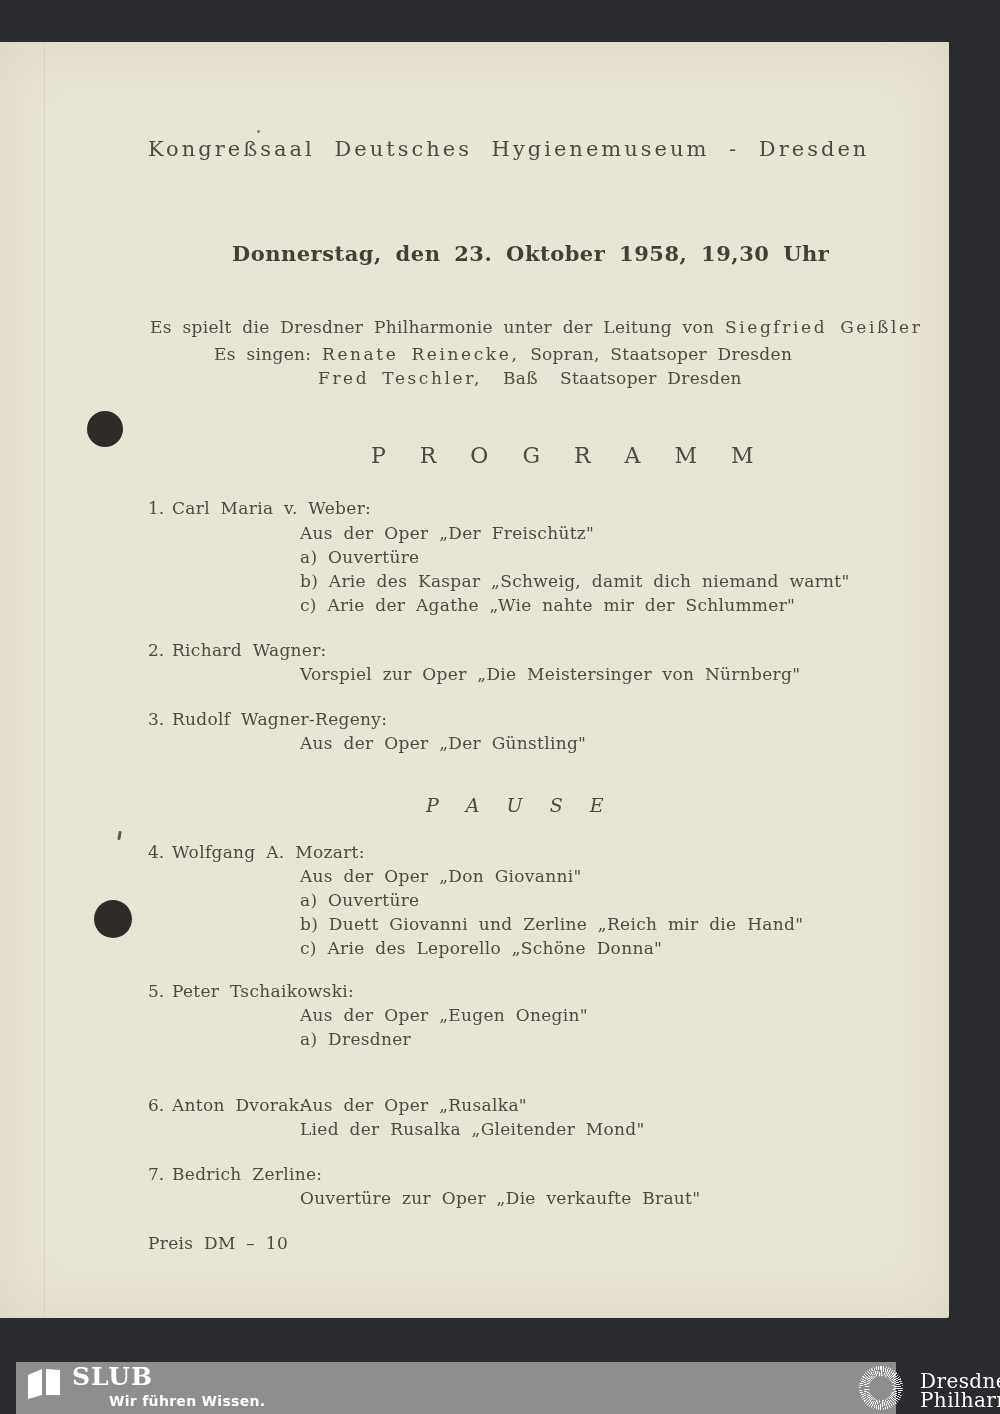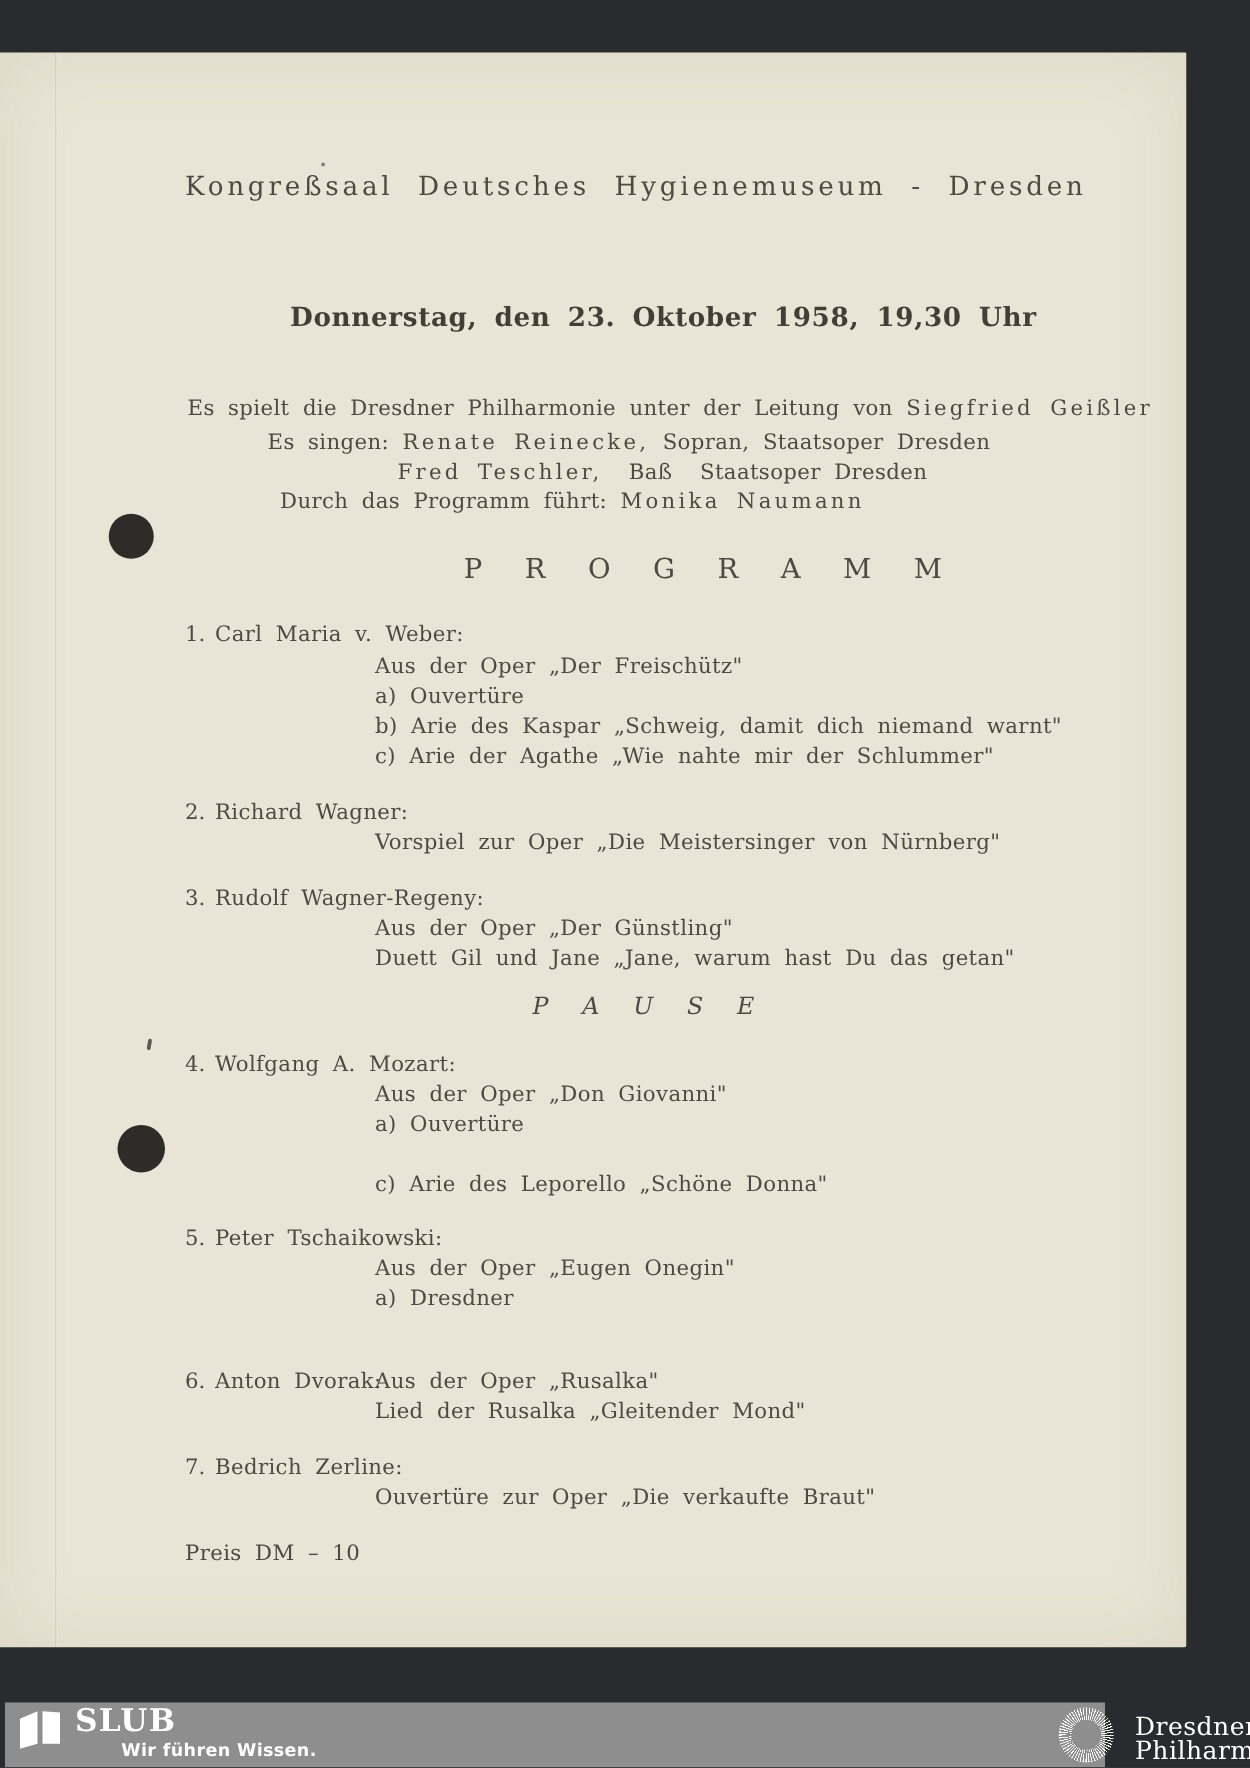--- a/index.html
+++ b/index.html
@@ -51,21 +51,21 @@
   .intro-4{top:391px;left:224px;}
   .heading{top:443px;left:371px;font-size:22px;letter-spacing:11px;color:var(--ink);}
   .pause{top:794px;left:426px;font-size:19px;font-style:italic;letter-spacing:8px;}
   .composer{left:148px;}
   .num{display:inline-block;width:24px;letter-spacing:0;}
   .detail{left:300px;}
   .price{top:1233px;left:148px;}
 
   .band-bottom{position:absolute;left:0;top:1318px;width:1000px;height:44px;background:var(--surround);}
   .footer{
-    position:absolute;left:4px;top:1362px;width:880px;height:52px;
+    position:absolute;left:16px;top:1362px;width:880px;height:52px;
     background:var(--footer-bg);
     text-decoration:underline;
   }
   .slub-name{
     position:absolute;left:56px;top:0px;
     font-family:"DejaVu Serif", serif;font-weight:bold;font-size:25px;
     color:var(--footer-text);letter-spacing:1px;
   }
   .slub-tagline{
     position:absolute;left:57px;top:31px;
@@ -101,42 +101,41 @@
   <div class="mark-left"></div>
 
   <div class="line venue">Kongreßsaal Deutsches Hygienemuseum - Dresden</div>
   <div class="line date">Donnerstag, den 23. Oktober 1958, 19,30 Uhr</div>
 
   <div class="line intro-2"><span>Es singen: </span><span class="spaced">Renate Reinecke,</span><span> Sopran, Staatsoper Dresden</span></div>
   <div class="line intro-1"><span>Es spielt die Dresdner Philharmonie unter der Leitung von </span><span class="spaced">Siegfried Geißler</span></div>
   <div class="line intro-3-name spaced">Fred Teschler,</div>
   <div class="line intro-3-voice">Baß</div>
   <div class="line intro-3-suffix">Staatsoper Dresden</div>
-  <div class="line intro-4"><span>Durch das Programm führt: </span><span class="spaced">Monika Naumann</span></div>
 
   <div class="line heading">P R O G R A M M</div>
 
   <div class="line composer" style="top:498px"><span class="num">1.</span><span>Carl Maria v. Weber:</span></div>
   <div class="line detail" style="top:523px">Aus der Oper „Der Freischütz"</div>
   <div class="line detail" style="top:547px">a) Ouvertüre</div>
   <div class="line detail" style="top:595px">c) Arie der Agathe „Wie nahte mir der Schlummer"</div>
   <div class="line detail" style="top:571px">b) Arie des Kaspar „Schweig, damit dich niemand warnt"</div>
 
   <div class="line composer" style="top:640px"><span class="num">2.</span><span>Richard Wagner:</span></div>
   <div class="line detail" style="top:664px">Vorspiel zur Oper „Die Meistersinger von Nürnberg"</div>
 
   <div class="line composer" style="top:709px"><span class="num">3.</span><span>Rudolf Wagner-Regeny:</span></div>
   <div class="line detail" style="top:733px">Aus der Oper „Der Günstling"</div>
-  <div class="line detail" style="top:757px">Duett Gil und Jane „Jane, warum hast Du das getan"</div>
 
   <div class="line pause">P A U S E</div>
 
   <div class="line composer" style="top:842px"><span class="num">4.</span><span>Wolfgang A. Mozart:</span></div>
   <div class="line detail" style="top:866px">Aus der Oper „Don Giovanni"</div>
   <div class="line detail" style="top:890px">a) Ouvertüre</div>
+  <div class="line detail" style="top:914px">b) Duett Giovanni und Zerline „Reich mir die Hand"</div>
   <div class="line detail" style="top:938px">c) Arie des Leporello „Schöne Donna"</div>
 
   <div class="line composer" style="top:981px"><span class="num">5.</span><span>Peter Tschaikowski:</span></div>
   <div class="line detail" style="top:1005px">Aus der Oper „Eugen Onegin"</div>
   <div class="line detail" style="top:1029px">a) Dresdner</div>
 
   <div class="line composer" style="top:1095px"><span class="num">6.</span><span>Anton Dvorak:</span></div>
   <div class="line detail" style="top:1095px">Aus der Oper „Rusalka"</div>
   <div class="line detail" style="top:1119px">Lied der Rusalka „Gleitender Mond"</div>
 

